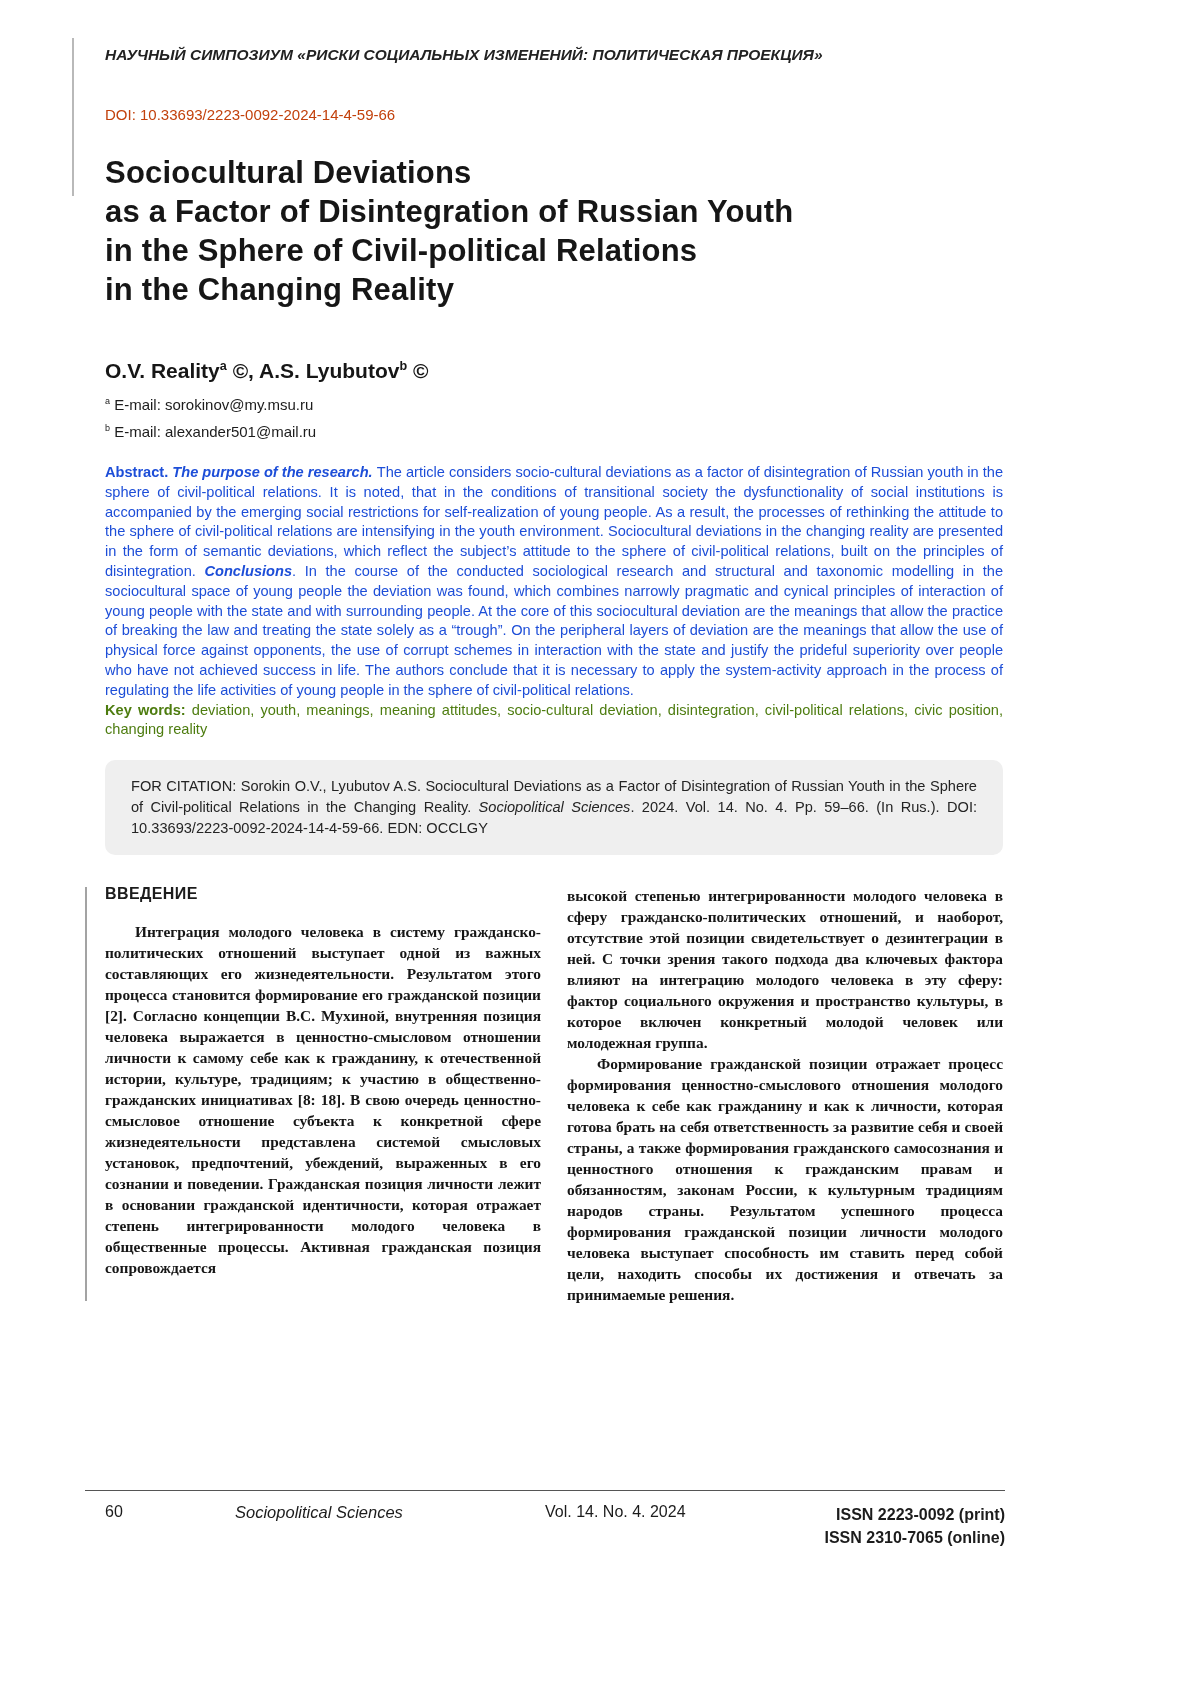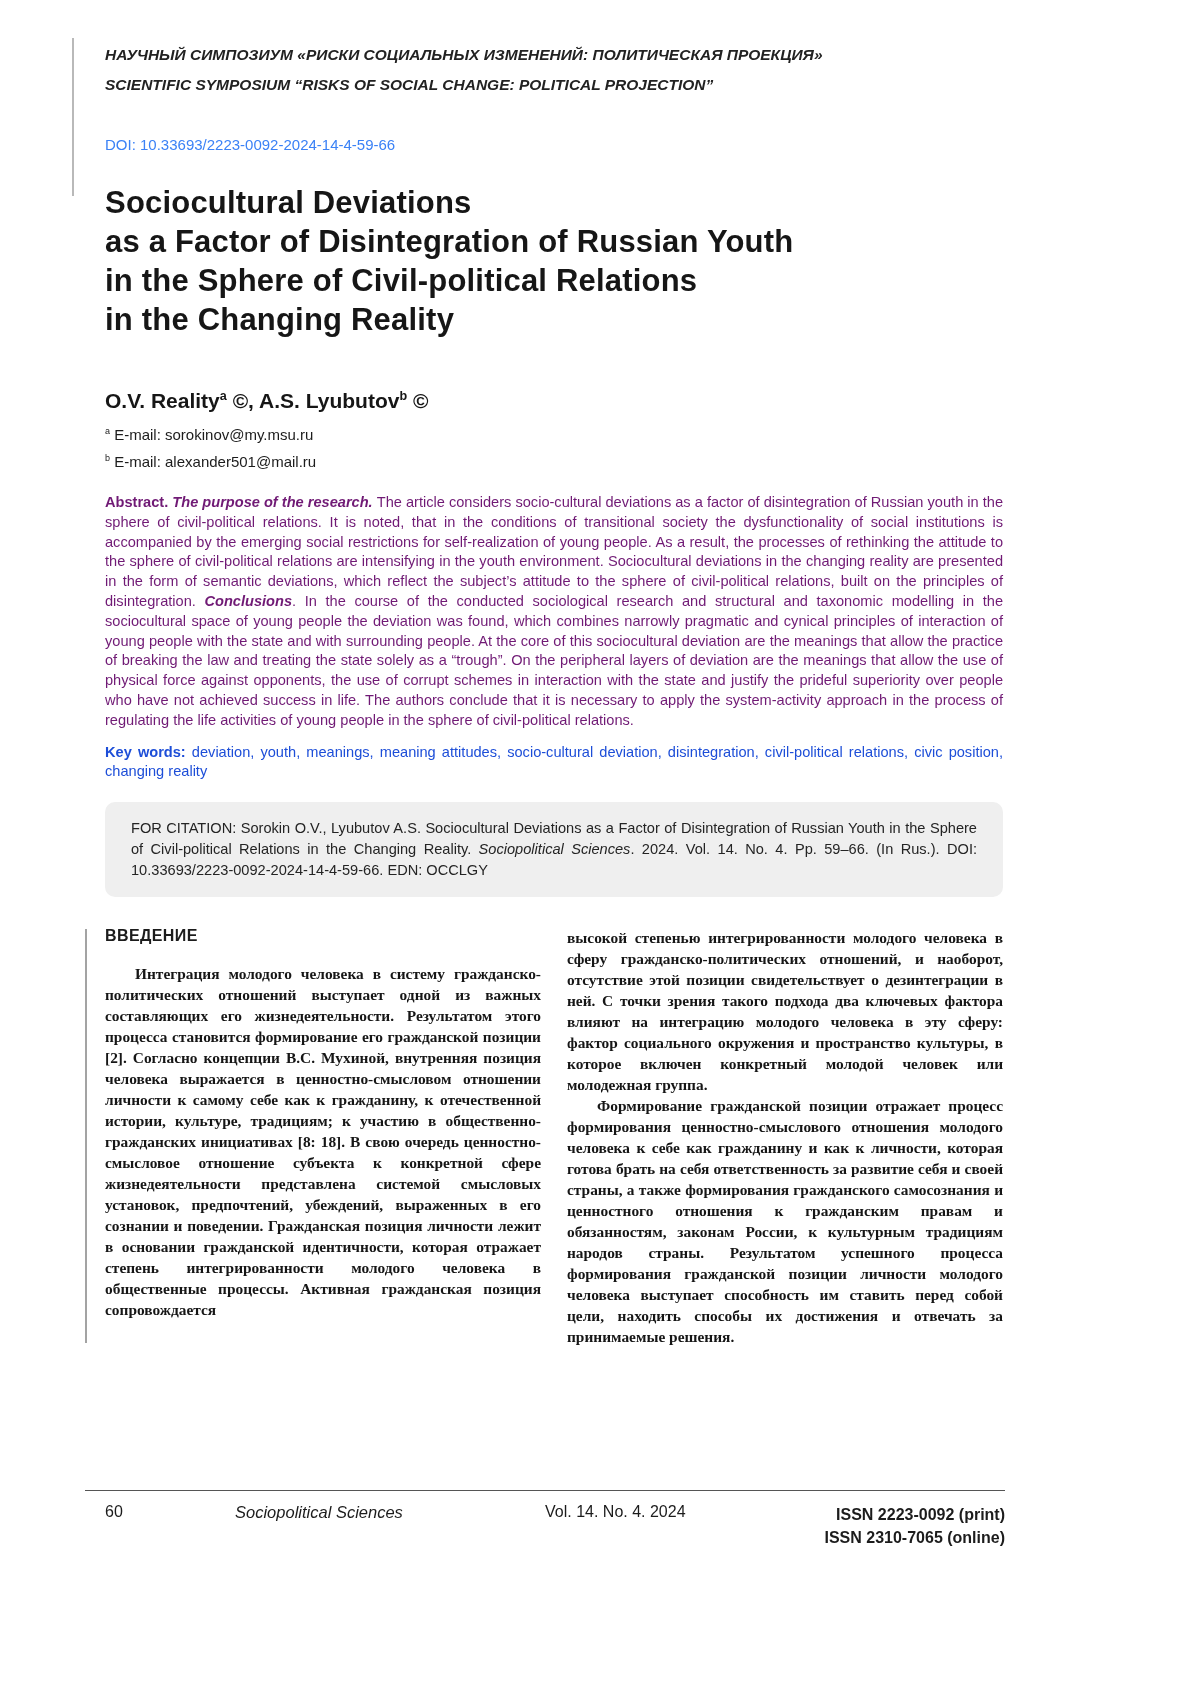--- a/index.html
+++ b/index.html
@@ -31,21 +31,21 @@
     padding-top: 40px;
     font-size: 15.5px;
     font-weight: bold;
     font-style: italic;
     line-height: 30px;
     color: #222;
   }
   .doi {
     margin-top: 36px;
     font-size: 15px;
-    color: #3b82f6;
+    color: #c2410c;
   }
   .article-title {
     margin-top: 30px;
     font-size: 31px;
     line-height: 39px;
     font-weight: bold;
     color: #161616;
     white-space: pre-line;
     letter-spacing: 0.2px;
   }
@@ -62,28 +62,27 @@
     line-height: 21px;
     white-space: pre-line;
   }
   .emails { margin-top: 8px; }
   .email-line { font-size: 15px; line-height: 27px; }
   .abstract {
     margin-top: 18px;
     font-size: 14.6px;
     line-height: 19.8px;
     text-align: justify;
-    color: #701a75;
+    color: #1d4ed8;
   }
   .keywords {
-    margin-top: 12px;
     font-size: 14.6px;
     line-height: 19.8px;
     text-align: justify;
-    color: #1d4ed8;
+    color: #4d7c0f;
   }
   .seg-bold { font-weight: bold; }
   .seg-italic { font-style: italic; }
   .citation-box {
     margin-top: 20px;
     background: #efefef;
     border-radius: 10px;
     padding: 16px 26px;
     font-size: 14.6px;
     line-height: 21px;
@@ -139,21 +138,20 @@
 </style>
 </head>
 <body>
 
 <div class="page">
   <div class="header-rule"></div>
 
   <div class="content">
     <div class="running-head">
       <div>НАУЧНЫЙ СИМПОЗИУМ «РИСКИ СОЦИАЛЬНЫХ ИЗМЕНЕНИЙ: ПОЛИТИЧЕСКАЯ ПРОЕКЦИЯ»</div>
-      <div>SCIENTIFIC SYMPOSIUM “RISKS OF SOCIAL CHANGE: POLITICAL PROJECTION”</div>
     </div>
 
     <div class="doi">DOI: 10.33693/2223-0092-2024-14-4-59-66</div>
 
     <h1 class="article-title">Sociocultural Deviations
 as a Factor of Disintegration of Russian Youth
 in the Sphere of Civil-political Relations
 in the Changing Reality</h1>
 
     <div class="authors"><span>O.V. Reality</span><sup>a</sup><span> ©, </span><span>A.S. Lyubutov</span><sup>b</sup><span> ©</span></div>

